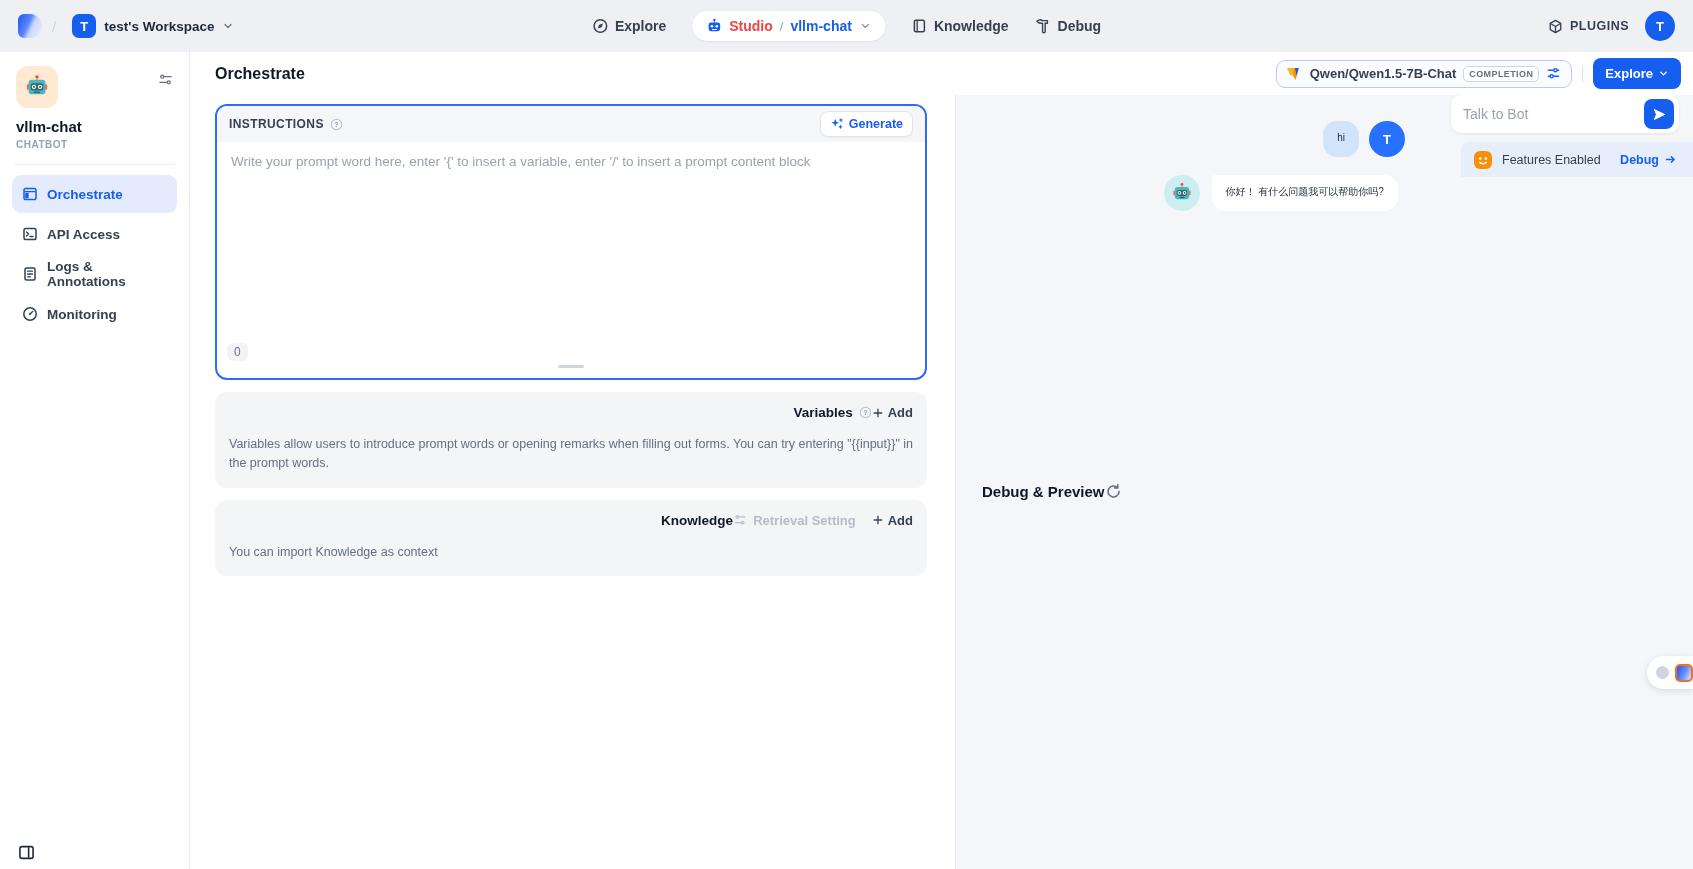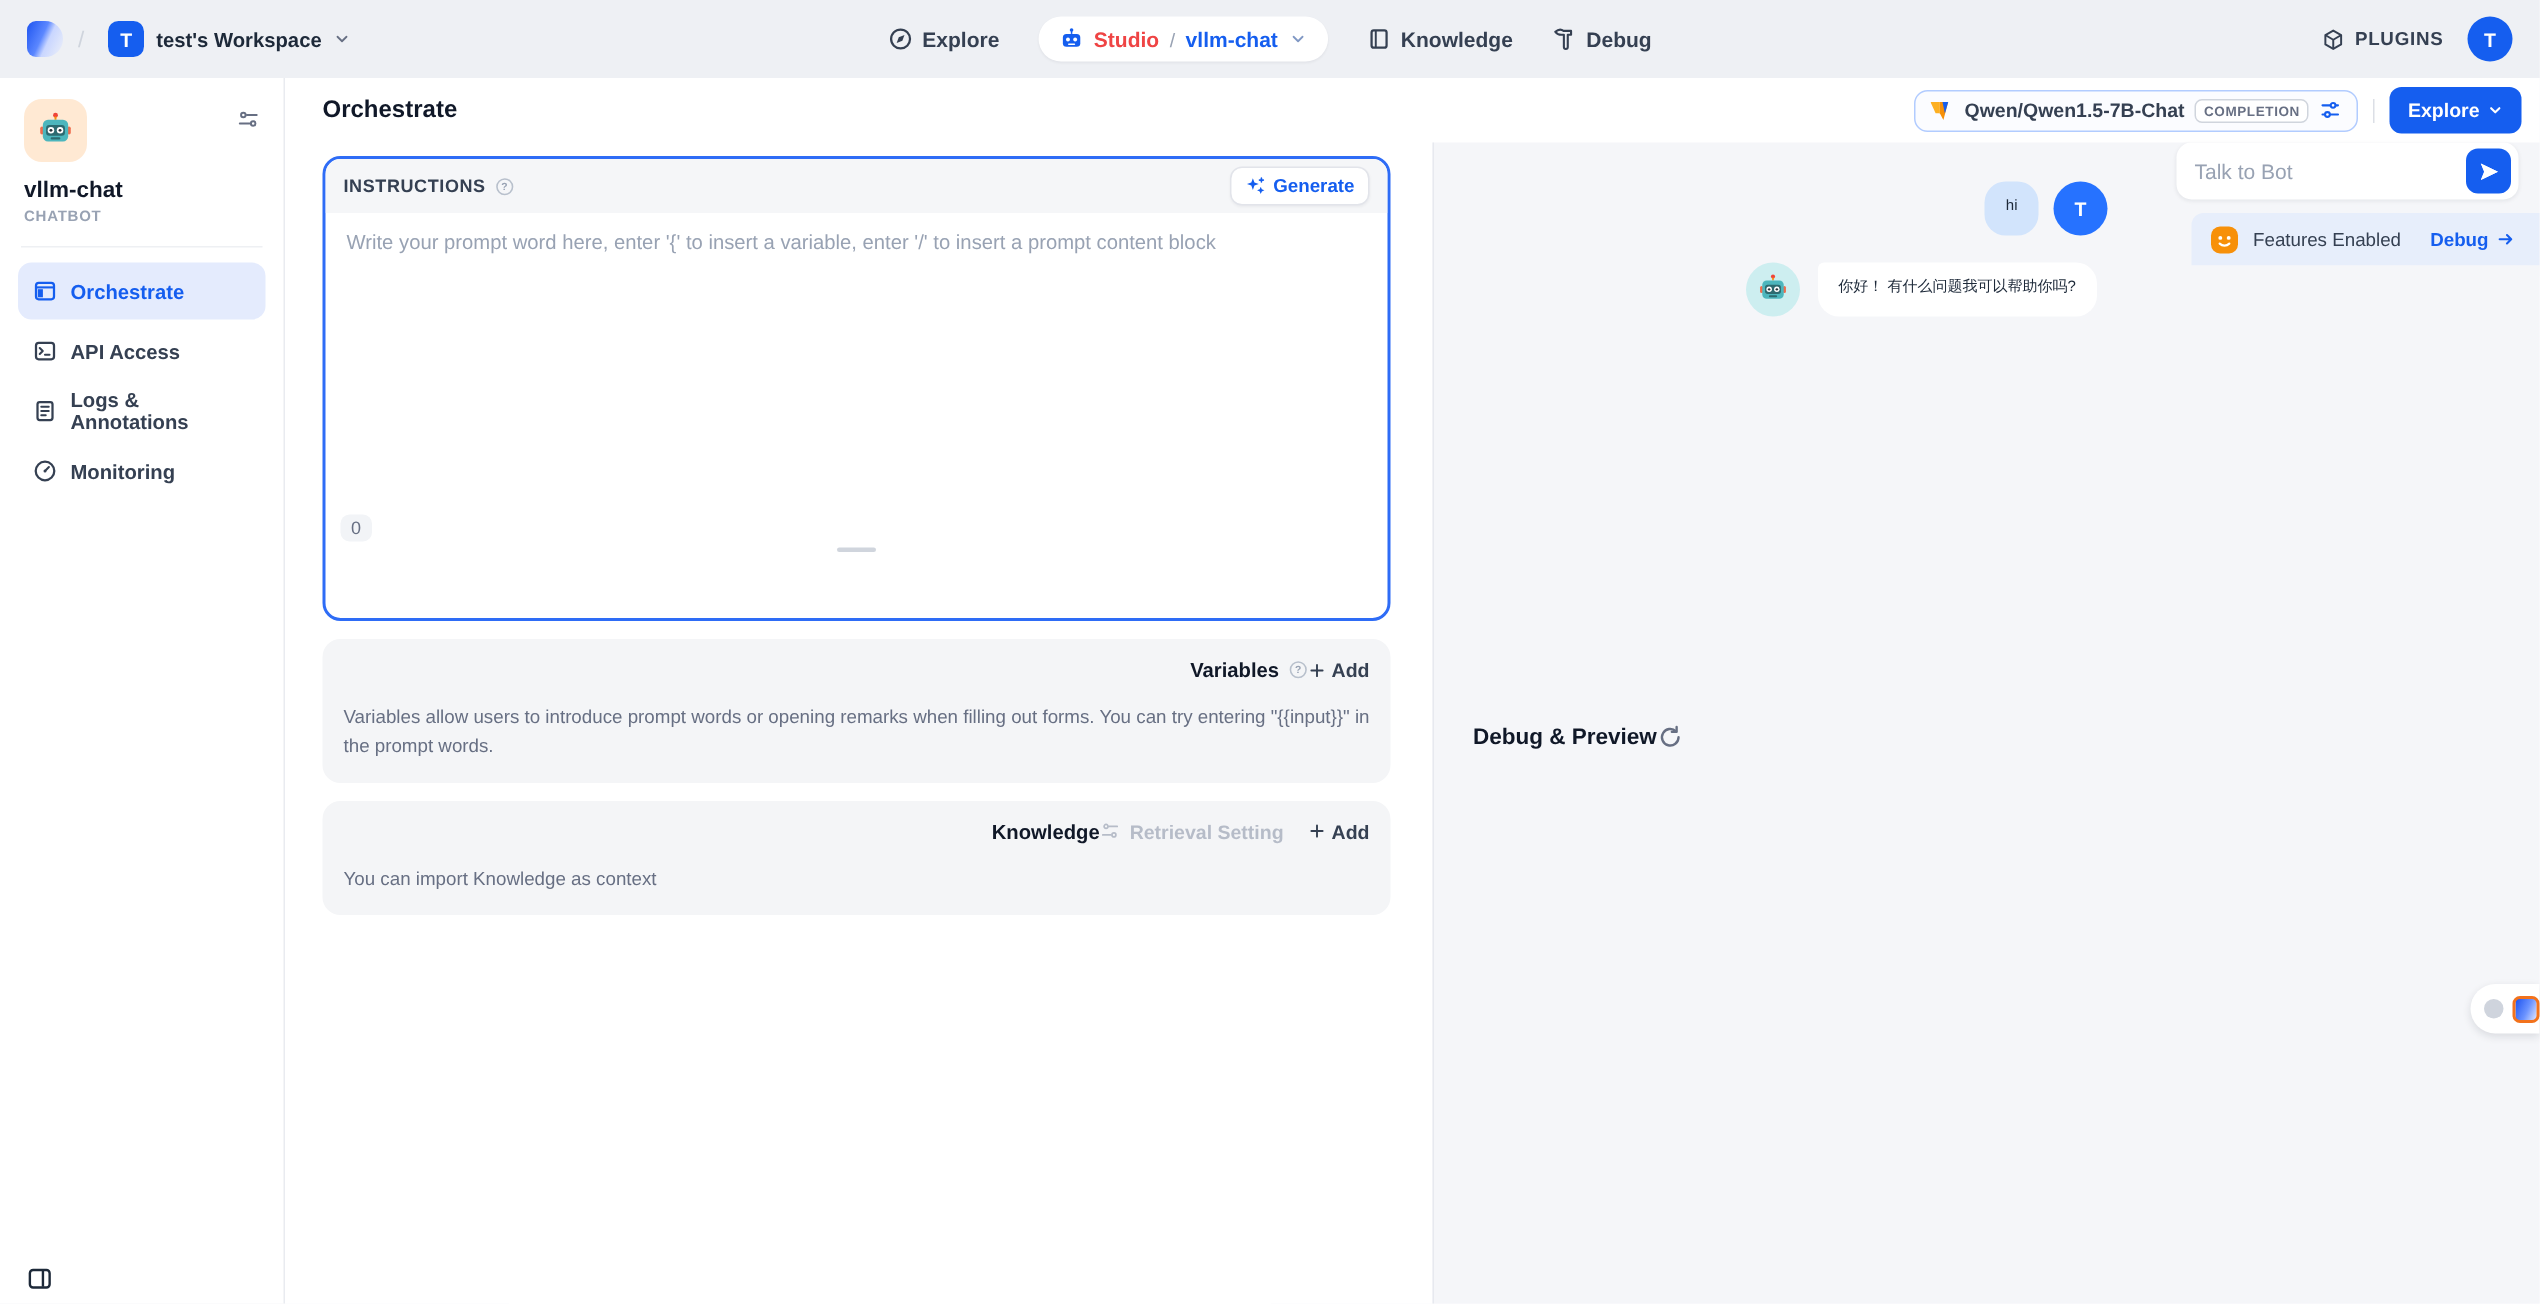--- a/index.html
+++ b/index.html
@@ -62,21 +62,21 @@
   .model-badge { font-size:9px; font-weight:700; letter-spacing:.4px; color:#676f83;
     border:1px solid #d0d5dd; border-radius:5px; padding:2px 5px; background:#fff; }
   .topbar-divider { width:1px; height:16px; background:#dcdfe6; }
   .publish-btn { display:flex; align-items:center; gap:5px; background:#155eef; color:#fff;
     font-size:13px; font-weight:700; border:none; border-radius:8px; padding:8px 12px; cursor:pointer; }
 
   .main-body { flex:1; display:flex; min-height:0; }
   .config-col { width:765px; padding:9px 28px 0 25px; background:#fff; }
 
   
-  .instructions-panel { border:2px solid #2e6cf6; border-radius:12px; height:310px;
+  .instructions-panel { border:2px solid #2e6cf6; border-radius:12px; height:276px;
     position:relative; background:#fff; overflow:hidden; }
   .instructions-header { height:36px; background:#f5f6f8; display:flex; align-items:center;
     justify-content:space-between; padding:0 12px; }
   .panel-label { display:flex; align-items:center; gap:6px; font-size:12px; font-weight:700;
     letter-spacing:.4px; color:#354052; }
   .generate-btn { display:flex; align-items:center; gap:5px; background:#fff; border:1px solid #e2e4ea;
     border-radius:8px; padding:5px 9px; font-size:12.5px; font-weight:600; color:#155eef;
     box-shadow:0 1px 2px rgba(16,24,40,.05); cursor:pointer; }
   .prompt-editor { position:relative; height:229px; padding:12px 14px; cursor:text; }
   .prompt-placeholder { font-size:13.5px; color:#98a2b3; }

